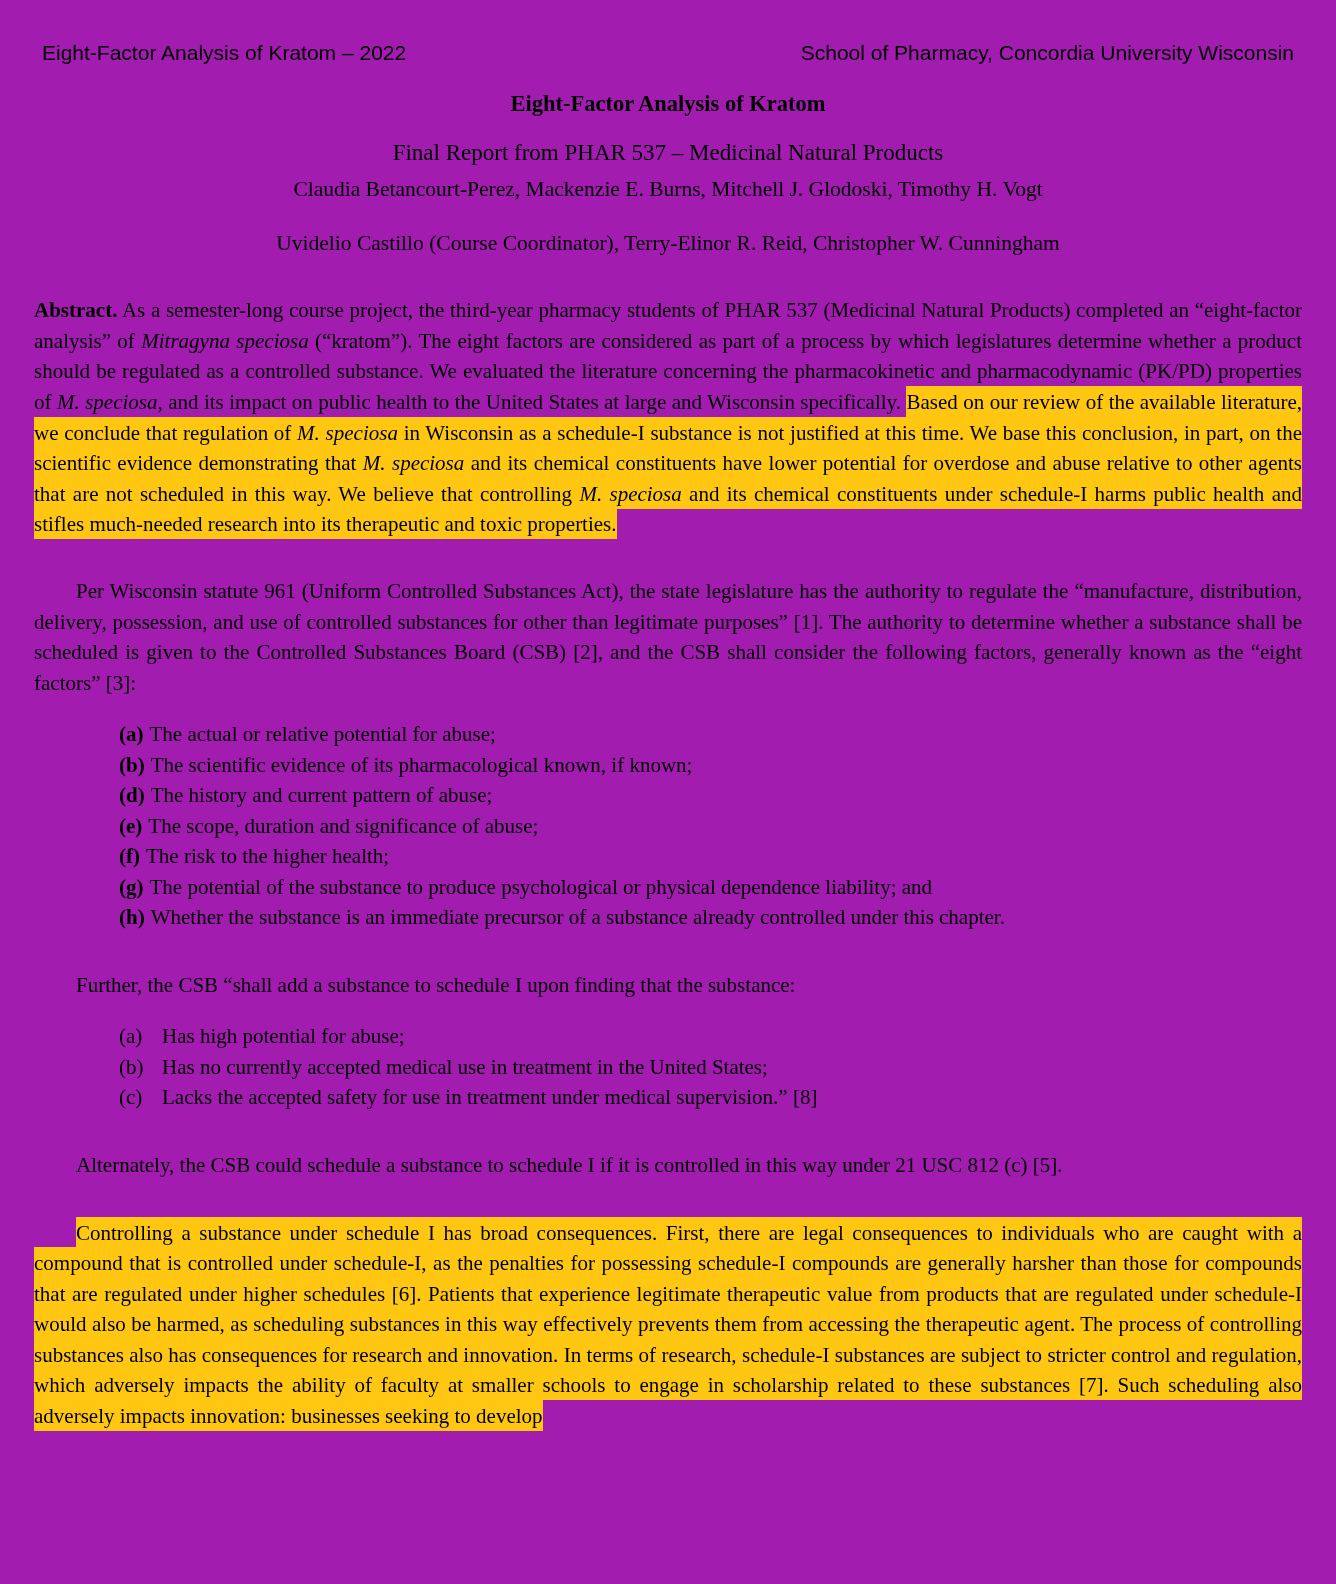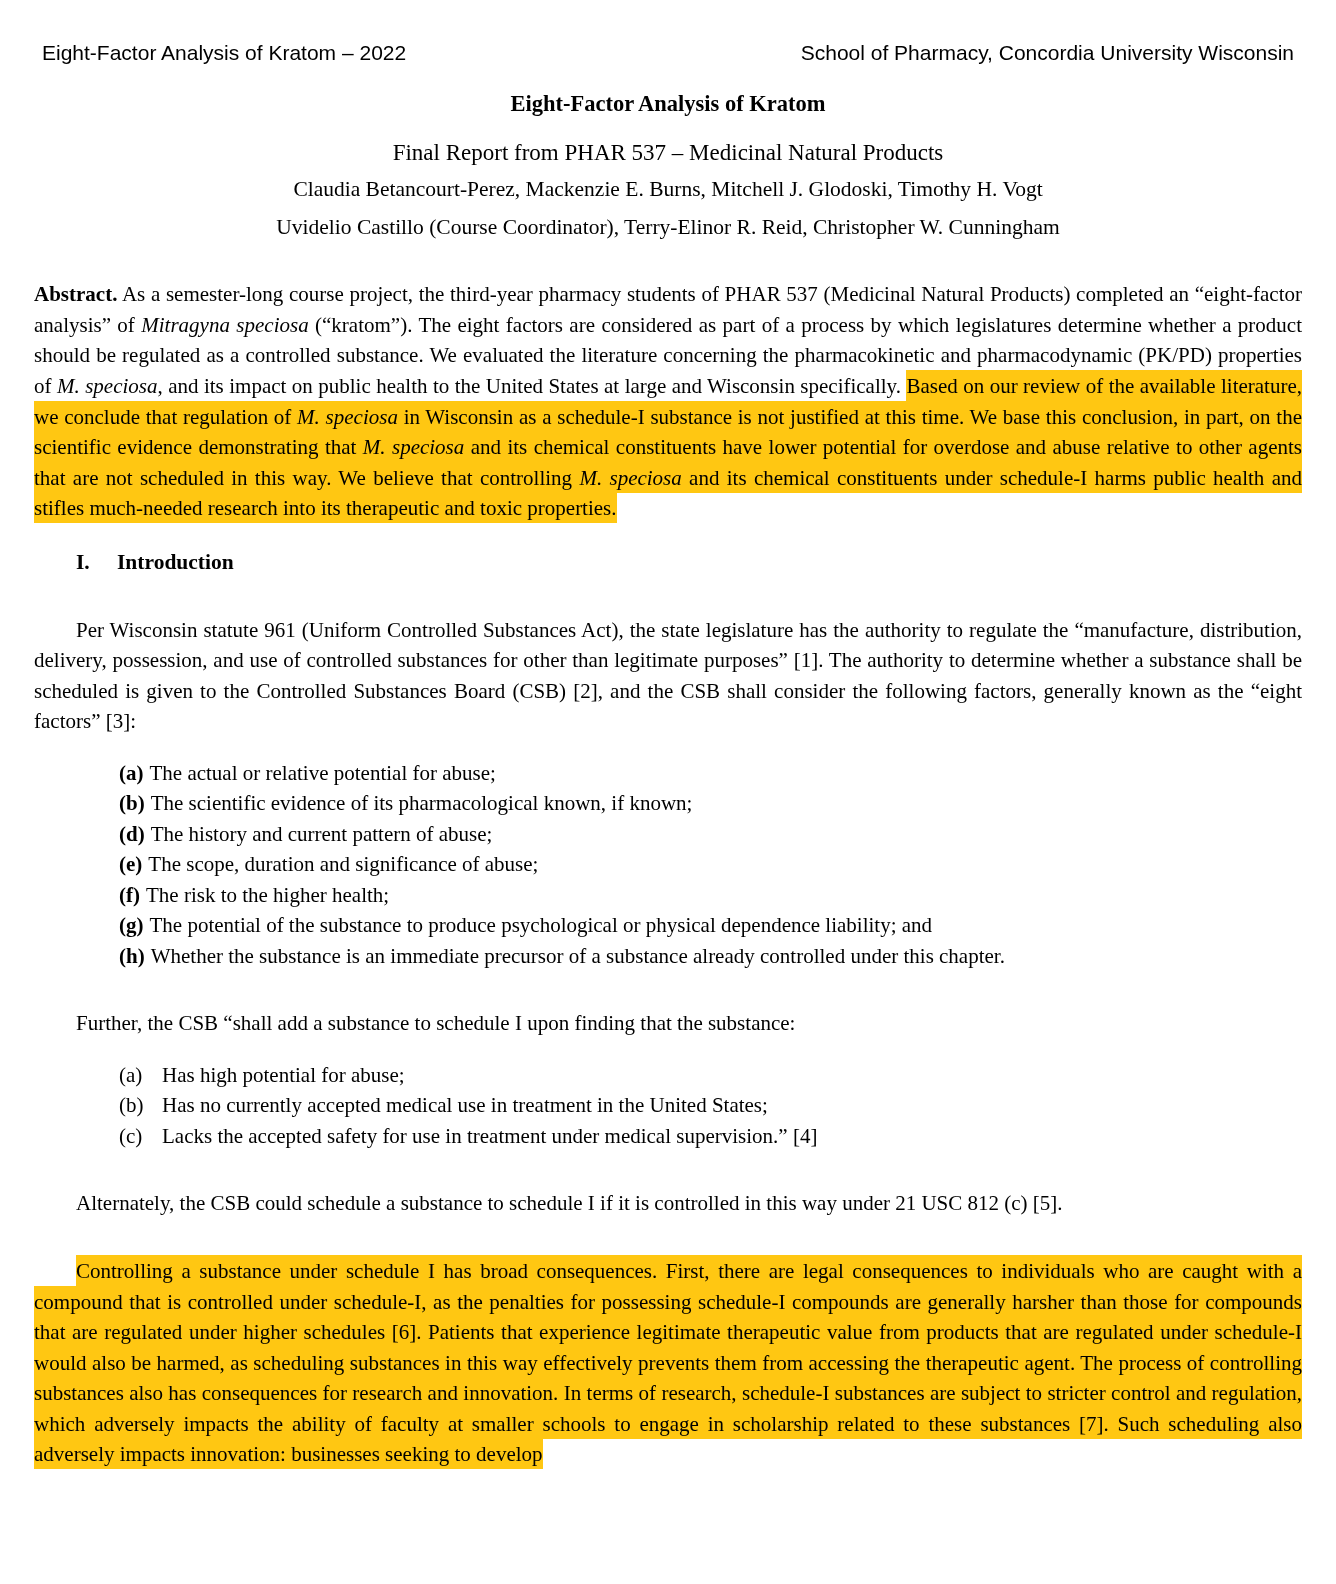--- a/index.html
+++ b/index.html
@@ -20,21 +20,21 @@
     padding: 40px 42px 0 42px;
     font-family: "Liberation Sans", sans-serif;
     font-size: 21px;
     line-height: 26px;
   }
   .content { padding: 0 34px; }
   .center { text-align: center; }
   .doc-title   { margin-top: 22px; font-size: 22.5px; font-weight: bold; line-height: 32px; }
   .doc-sub     { margin-top: 18px; font-size: 23px; line-height: 30px; }
   .authors     { margin-top: 6px; font-size: 21.5px; line-height: 30px; }
-  .authors2    { margin-top: 8px; }
+  .authors2    { margin-top: 24px; }
   .body-text { font-size: 21px; line-height: 30.5px; }
   p.para {
     margin: 37px 0 0 0;
     text-align: justify;
   }
   p.indent { text-indent: 42px; }
   .hl {
     
     padding: 3.5px 0;
     -webkit-box-decoration-break: clone;
@@ -50,58 +50,55 @@
   }
   .heading-num { display: inline-block; width: 41px; }
   .list { margin: 21px 0 0 85px; text-align: left; }
   .list-item { line-height: 30.5px; }
   .letters-bold .letter { font-weight: bold; margin-right: 6px; }
   .letters-wide .letter { display: inline-block; width: 43px; }
 </style>
 </head>
 <body>
 
-<div class="page" style="background-color: #ffffff; color: rgb(0, 0, 0);">
+<div class="page" style="background-color: #a21caf; color: rgb(0, 0, 0);">
 
   <div class="page-header">
     <span>Eight-Factor Analysis of Kratom – 2022</span>
     <span>School of Pharmacy, Concordia University Wisconsin</span>
   </div>
 
   <div class="content">
     <div class="center doc-title">Eight-Factor Analysis of Kratom</div>
     <div class="center doc-sub">Final Report from PHAR 537 – Medicinal Natural Products</div>
     <div class="center authors">Claudia Betancourt-Perez, Mackenzie E. Burns, Mitchell J. Glodoski, Timothy H. Vogt</div>
     <div class="center authors authors2">Uvidelio Castillo (Course Coordinator), Terry-Elinor R. Reid, Christopher W. Cunningham</div>
 
     <div class="body-text">
       <p class="para"><span class="b">Abstract.</span><span> As a semester-long course project, the third-year pharmacy students of PHAR 537 (Medicinal Natural Products) completed an “eight-factor analysis” of </span><span class="it">Mitragyna speciosa</span><span> (“kratom”). The eight factors are considered as part of a process by which legislatures determine whether a product should be regulated as a controlled substance. We evaluated the literature concerning the pharmacokinetic and pharmacodynamic (PK/PD) properties of </span><span class="it">M. speciosa</span><span>, and its impact on public health to the United States at large and Wisconsin specifically. </span><span class="hl" style="background-color: rgb(255, 199, 18);">Based on our review of the available literature, we conclude that regulation of </span><span class="hl it" style="background-color: rgb(255, 199, 18);">M. speciosa</span><span class="hl" style="background-color: rgb(255, 199, 18);"> in Wisconsin as a schedule-I substance is not justified at this time. We base this conclusion, in part, on the scientific evidence demonstrating that </span><span class="hl it" style="background-color: rgb(255, 199, 18);">M. speciosa</span><span class="hl" style="background-color: rgb(255, 199, 18);"> and its chemical constituents have lower potential for overdose and abuse relative to other agents that are not scheduled in this way. We believe that controlling </span><span class="hl it" style="background-color: rgb(255, 199, 18);">M. speciosa</span><span class="hl" style="background-color: rgb(255, 199, 18);"> and its chemical constituents under schedule-I harms public health and stifles much-needed research into its therapeutic and toxic properties.</span></p>
 
-      <div class="heading">
-        <span class="heading-num">I.</span><span>Introduction</span>
-      </div>
 
       <p class="para indent">Per Wisconsin statute 961 (Uniform Controlled Substances Act), the state legislature has the authority to regulate the “manufacture, distribution, delivery, possession, and use of controlled substances for other than legitimate purposes” [1]. The authority to determine whether a substance shall be scheduled is given to the Controlled Substances Board (CSB) [2], and the CSB shall consider the following factors, generally known as the “eight factors” [3]:</p>
 
       <div class="list letters-bold">
           <div class="list-item"><span class="letter">(a)</span><span class="item-text">The actual or relative potential for abuse;</span></div>
           <div class="list-item"><span class="letter">(b)</span><span class="item-text">The scientific evidence of its pharmacological known, if known;</span></div>
           <div class="list-item"><span class="letter">(d)</span><span class="item-text">The history and current pattern of abuse;</span></div>
           <div class="list-item"><span class="letter">(e)</span><span class="item-text">The scope, duration and significance of abuse;</span></div>
           <div class="list-item"><span class="letter">(f)</span><span class="item-text">The risk to the higher health;</span></div>
           <div class="list-item"><span class="letter">(g)</span><span class="item-text">The potential of the substance to produce psychological or physical dependence liability; and</span></div>
           <div class="list-item"><span class="letter">(h)</span><span class="item-text">Whether the substance is an immediate precursor of a substance already controlled under this chapter.</span></div>
         </div>
 
       <p class="para indent">Further, the CSB “shall add a substance to schedule I upon finding that the substance:</p>
 
       <div class="list letters-wide">
           <div class="list-item"><span class="letter">(a)</span><span class="item-text">Has high potential for abuse;</span></div>
           <div class="list-item"><span class="letter">(b)</span><span class="item-text">Has no currently accepted medical use in treatment in the United States;</span></div>
-          <div class="list-item"><span class="letter">(c)</span><span class="item-text">Lacks the accepted safety for use in treatment under medical supervision.” [4]</span></div>
+          <div class="list-item"><span class="letter">(c)</span><span class="item-text">Lacks the accepted safety for use in treatment under medical supervision.” [8]</span></div>
         </div>
 
       <p class="para indent">Alternately, the CSB could schedule a substance to schedule I if it is controlled in this way under 21 USC 812 (c) [5].</p>
 
       <p class="para indent"><span class="hl" style="background-color: rgb(255, 199, 18);">Controlling a substance under schedule I has broad consequences. First, there are legal consequences to individuals who are caught with a compound that is controlled under schedule-I, as the penalties for possessing schedule-I compounds are generally harsher than those for compounds that are regulated under higher schedules [6]. Patients that experience legitimate therapeutic value from products that are regulated under schedule-I would also be harmed, as scheduling substances in this way effectively prevents them from accessing the therapeutic agent. The process of controlling substances also has consequences for research and innovation. In terms of research, schedule-I substances are subject to stricter control and regulation, which adversely impacts the ability of faculty at smaller schools to engage in scholarship related to these substances [7]. Such scheduling also adversely impacts innovation: businesses seeking to develop</span></p>
     </div>
   </div>
 
 </div>
 

